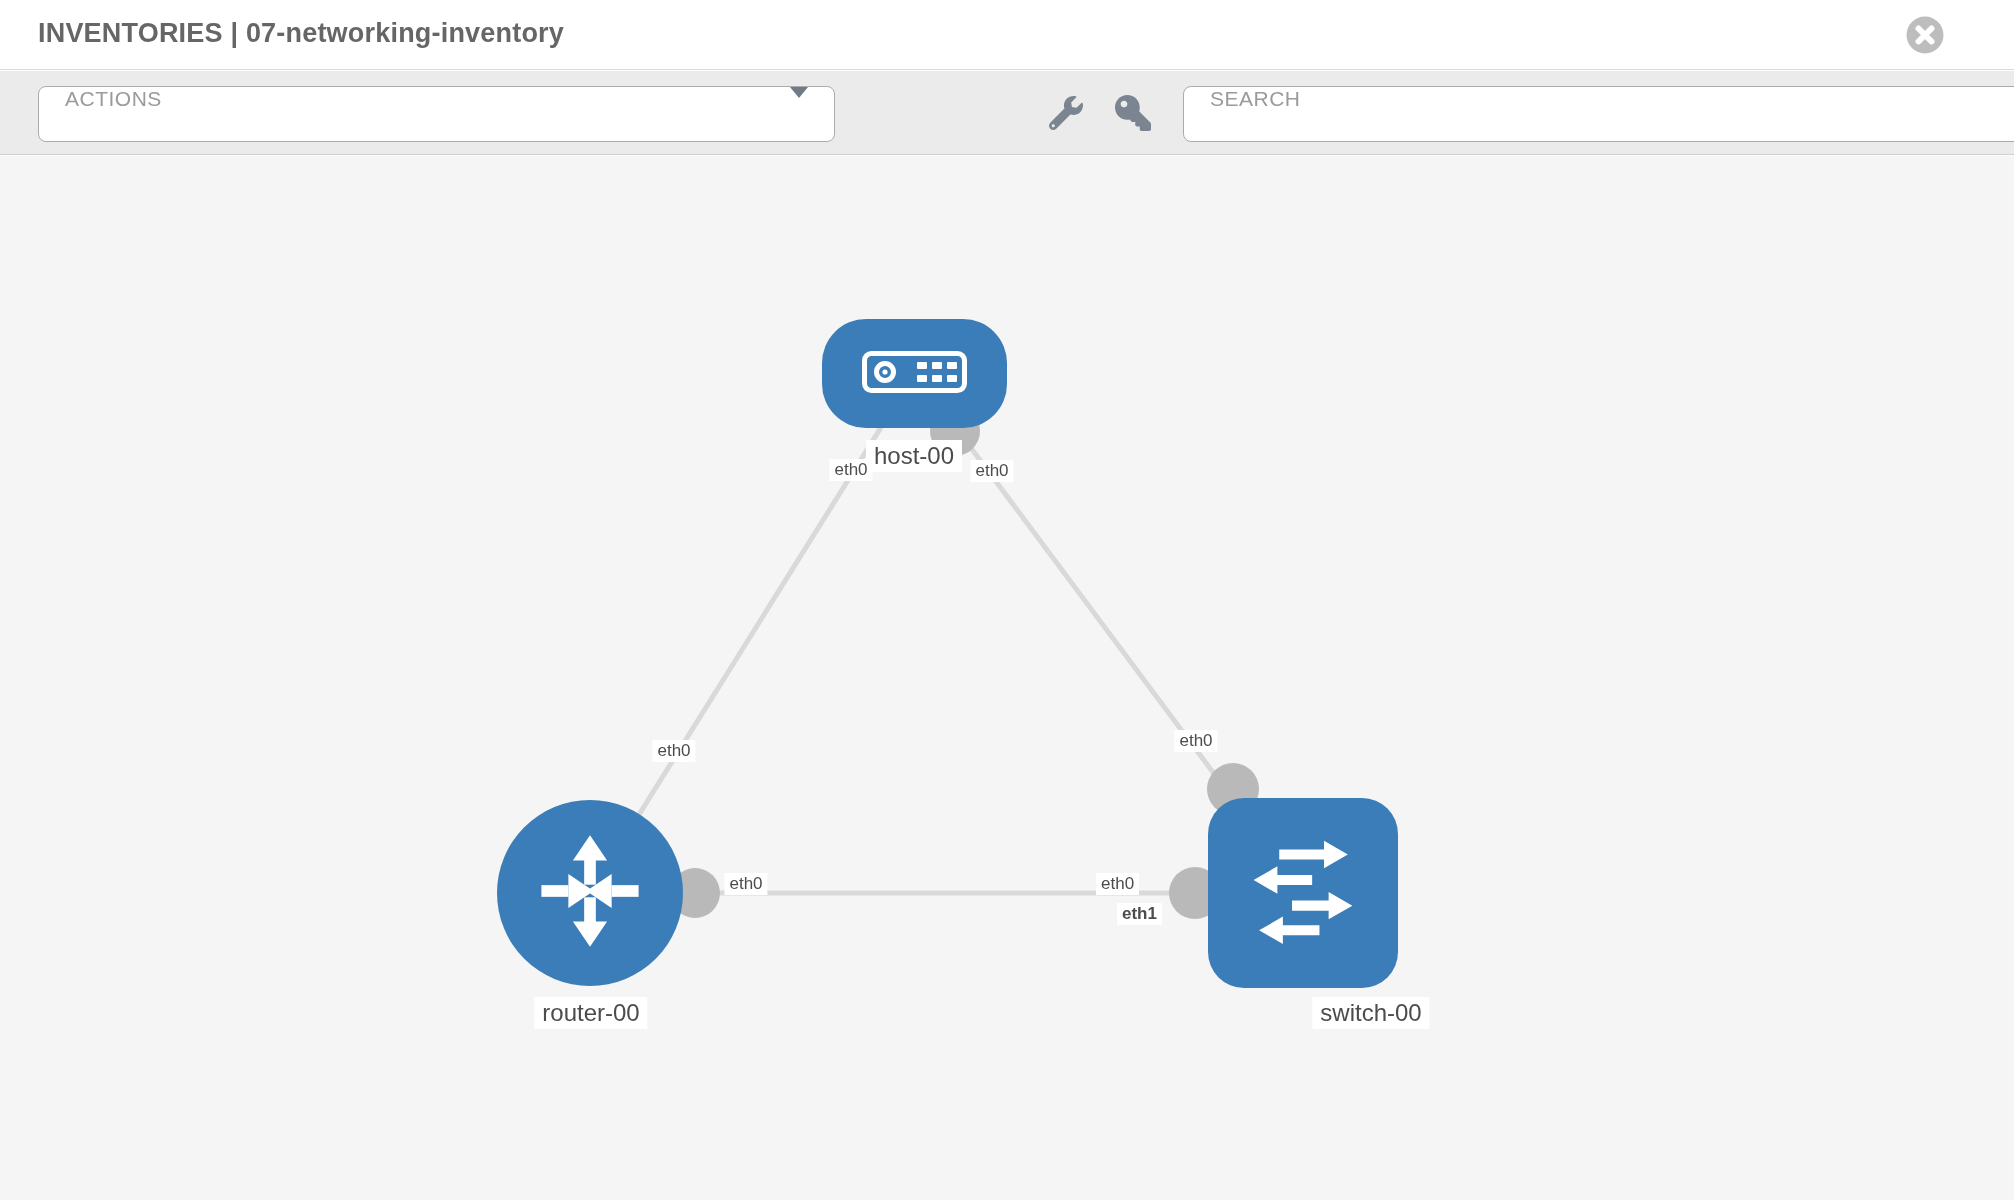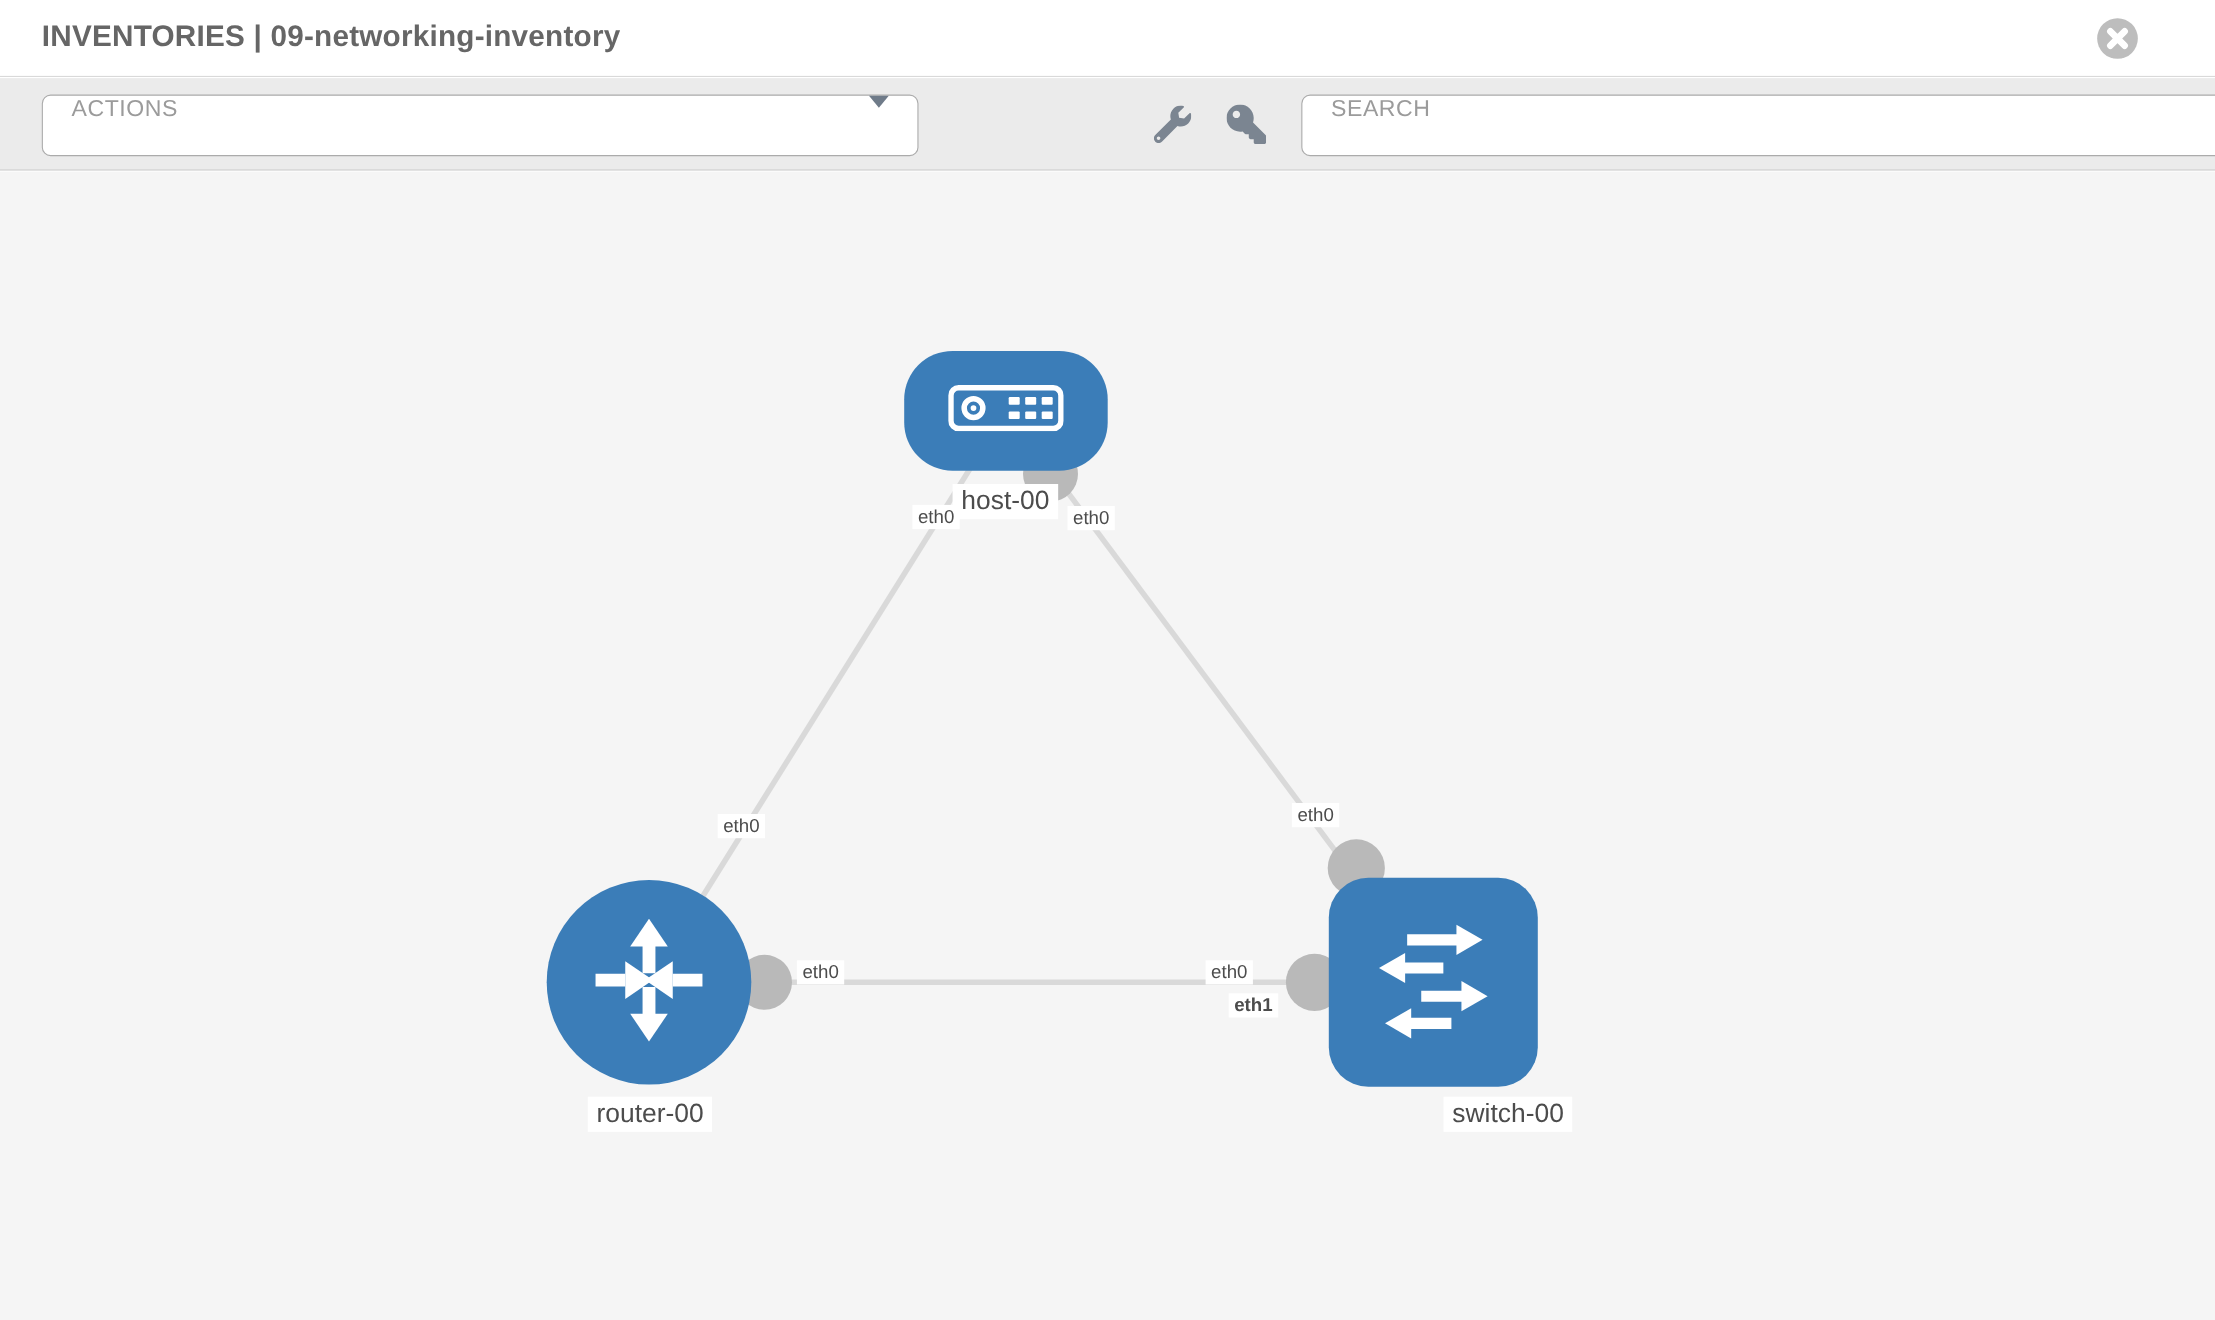--- a/index.html
+++ b/index.html
@@ -44,21 +44,21 @@
   .node-label{font-size:24px;padding:2px 8px;transform:translate(-50%,-50%);}
   .eth-label{font-size:17px;padding:1px 5px;transform:translate(-50%,-50%);}
   .eth-label-abs{font-size:17px;padding:1px 5px;transform:translateY(-50%);}
 </style>
 </head>
 <body>
 
 <div class="page">
 
   <div class="header">
-    <div class="page-title">INVENTORIES | 09-networking-inventory</div>
+    <div class="page-title">INVENTORIES | 07-networking-inventory</div>
     <button class="close-btn">
       <span>
         <svg width="38" height="38" viewBox="0 0 38 38">
           <circle cx="19" cy="19" r="18.5" fill="#bdbdbd"></circle>
           <path d="M12.5 12.5 L25.5 25.5 M25.5 12.5 L12.5 25.5" stroke="#fff" stroke-width="6" stroke-linecap="round"></path>
         </svg>
       </span>
     </button>
   </div>
 

